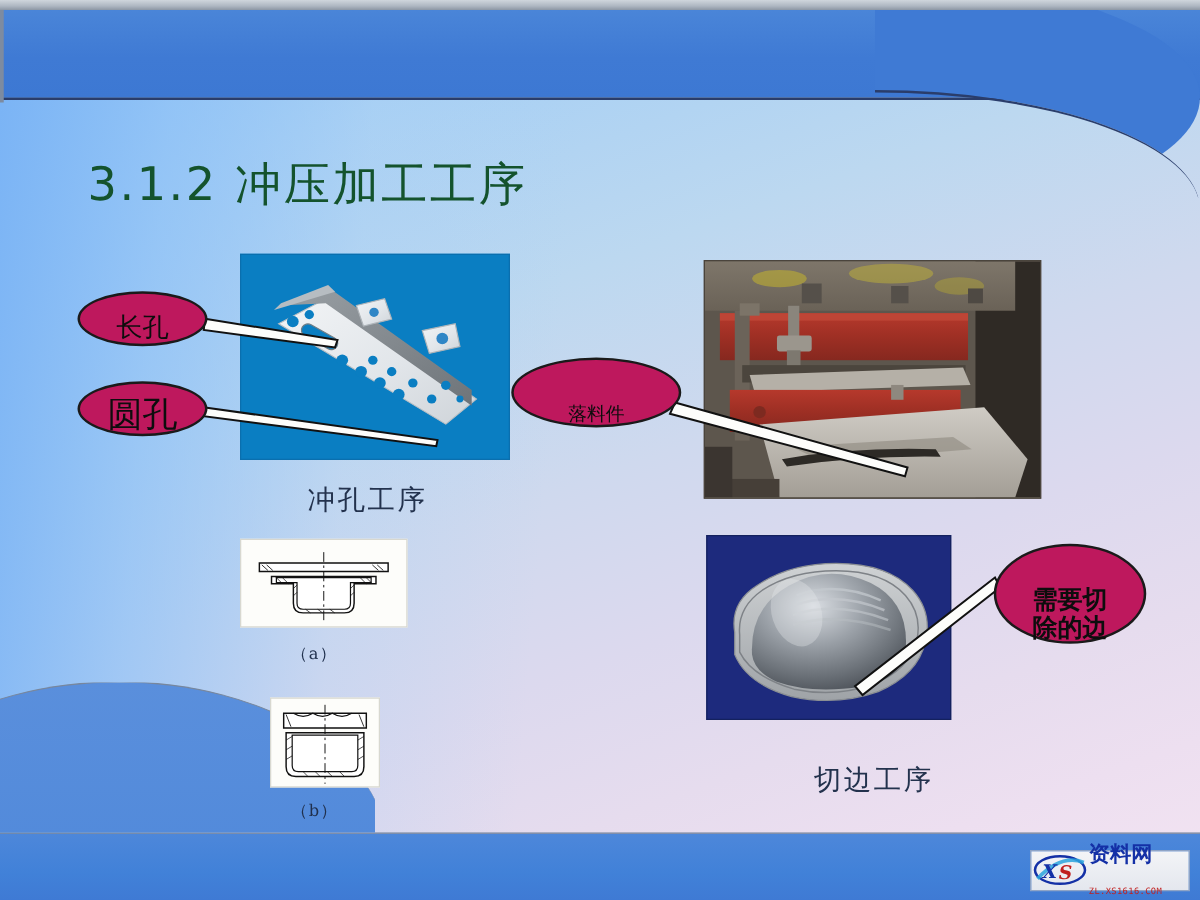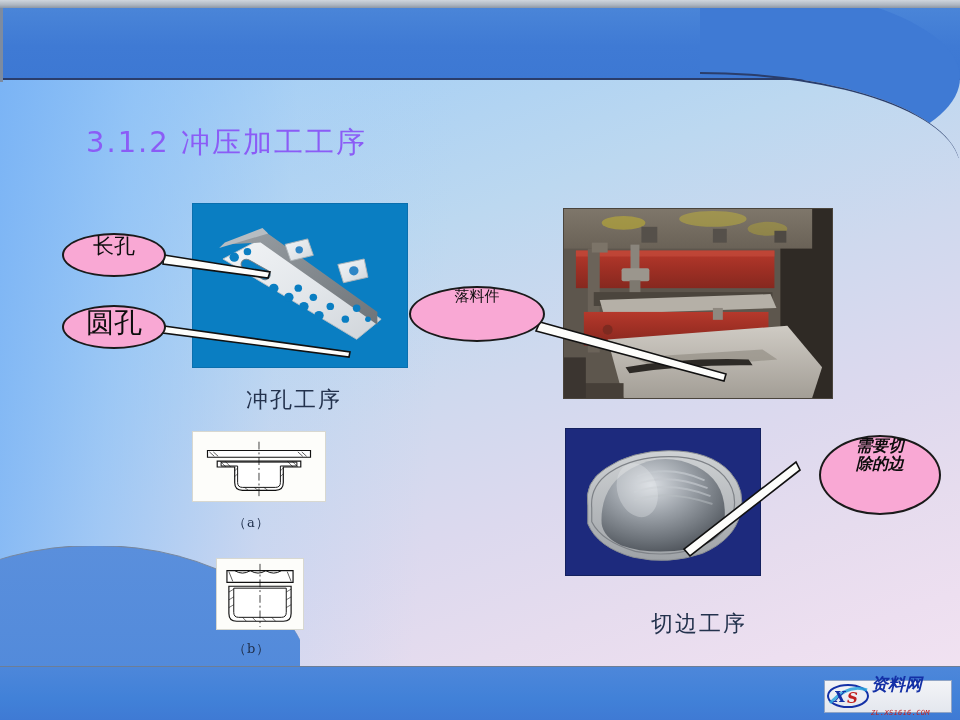--- a/index.html
+++ b/index.html
@@ -67,22 +67,22 @@
     position:absolute;left:0;bottom:54px;width:300px;height:120px;overflow:hidden;
   }
   .bottom-curve::before{
     content:"";position:absolute;left:-120px;bottom:-150px;
     width:430px;height:270px;border-radius:50%;
     background:linear-gradient(180deg,#5a8fdc 0%,#4a85d9 100%);
     border-top:1px solid #78879d;
   }
   
   .title{
-    position:absolute;left:86px;top:123px;
-    font-size:29px;color:#8b5cf6;letter-spacing:2px;
+    position:absolute;left:70px;top:123px;
+    font-size:37px;color:#14532d;letter-spacing:2px;
     font-family:"DejaVu Sans","Liberation Sans",sans-serif;
     white-space:nowrap;
   }
   
   .photo{position:absolute;overflow:hidden;}
   
   #photo-punched{
     left:192px;top:203px;width:216px;height:165px;
     background:#0a7ec2;
     border:1px solid #0a6fae;
@@ -121,52 +121,52 @@
     position:absolute;font-size:22px;color:#23324d;letter-spacing:2px;
     font-family:"DejaVu Sans","Liberation Sans",sans-serif;
     white-space:nowrap;
     margin-left:14px;
   }
   #cap-punch{left:232px;top:385px;}
   #cap-trim{left:637px;top:609px;text-align:right;}
   
   .callout{
     position:absolute;
-    background:#f9a8d4;
+    background:#be185d;
     border:2px solid #1a1a1a;
     border-radius:50%;
-    display:flex;align-items:flex-start;justify-content:center;
+    display:flex;align-items:flex-end;justify-content:center;
     text-align:center;line-height:1.12;
     color:#0d0d0d;
     box-sizing:border-box;
     z-index:6;
   }
   #callout-slot{left:62px;top:233px;width:104px;height:44px;font-size:21px;}
   #callout-round{left:62px;top:305px;width:104px;height:44px;font-size:28px;}
   #callout-blank{left:409px;top:286px;width:136px;height:56px;font-size:15px;}
   #callout-trim-edge{
-    left:819px;top:435px;width:122px;height:80px;font-size:16px;font-weight:bold;font-style:italic;
+    left:795px;top:435px;width:122px;height:80px;font-size:20px;font-weight:bold;
   }
   .leader{
     position:absolute;z-index:5;overflow:visible;
   }
   
   #watermark{
     position:absolute;left:824px;top:680px;width:128px;height:33px;
     background:linear-gradient(180deg,#f3f4f7 0%,#e4e7ee 100%);
     border:1px solid #8fa4c6;
     box-sizing:border-box;
     display:flex;align-items:center;
     z-index:9;
   }
   .wm-xs{
     position:relative;width:46px;height:31px;flex:0 0 46px;
   }
   .wm-right{
-    display:flex;flex-direction:column;justify-content:center;line-height:1;font-style:italic;
+    display:flex;flex-direction:column;justify-content:center;line-height:1;
   }
   .wm-cn{
     font-size:17px;font-weight:bold;color:#1430a6;letter-spacing:0px;
     font-family:"DejaVu Sans","Liberation Sans",sans-serif;
   }
   .wm-url{
     font-size:7px;color:#c01f1f;letter-spacing:.3px;margin-top:17px;
     font-family:"DejaVu Sans Mono","Liberation Mono",monospace;
   }
 </style>

